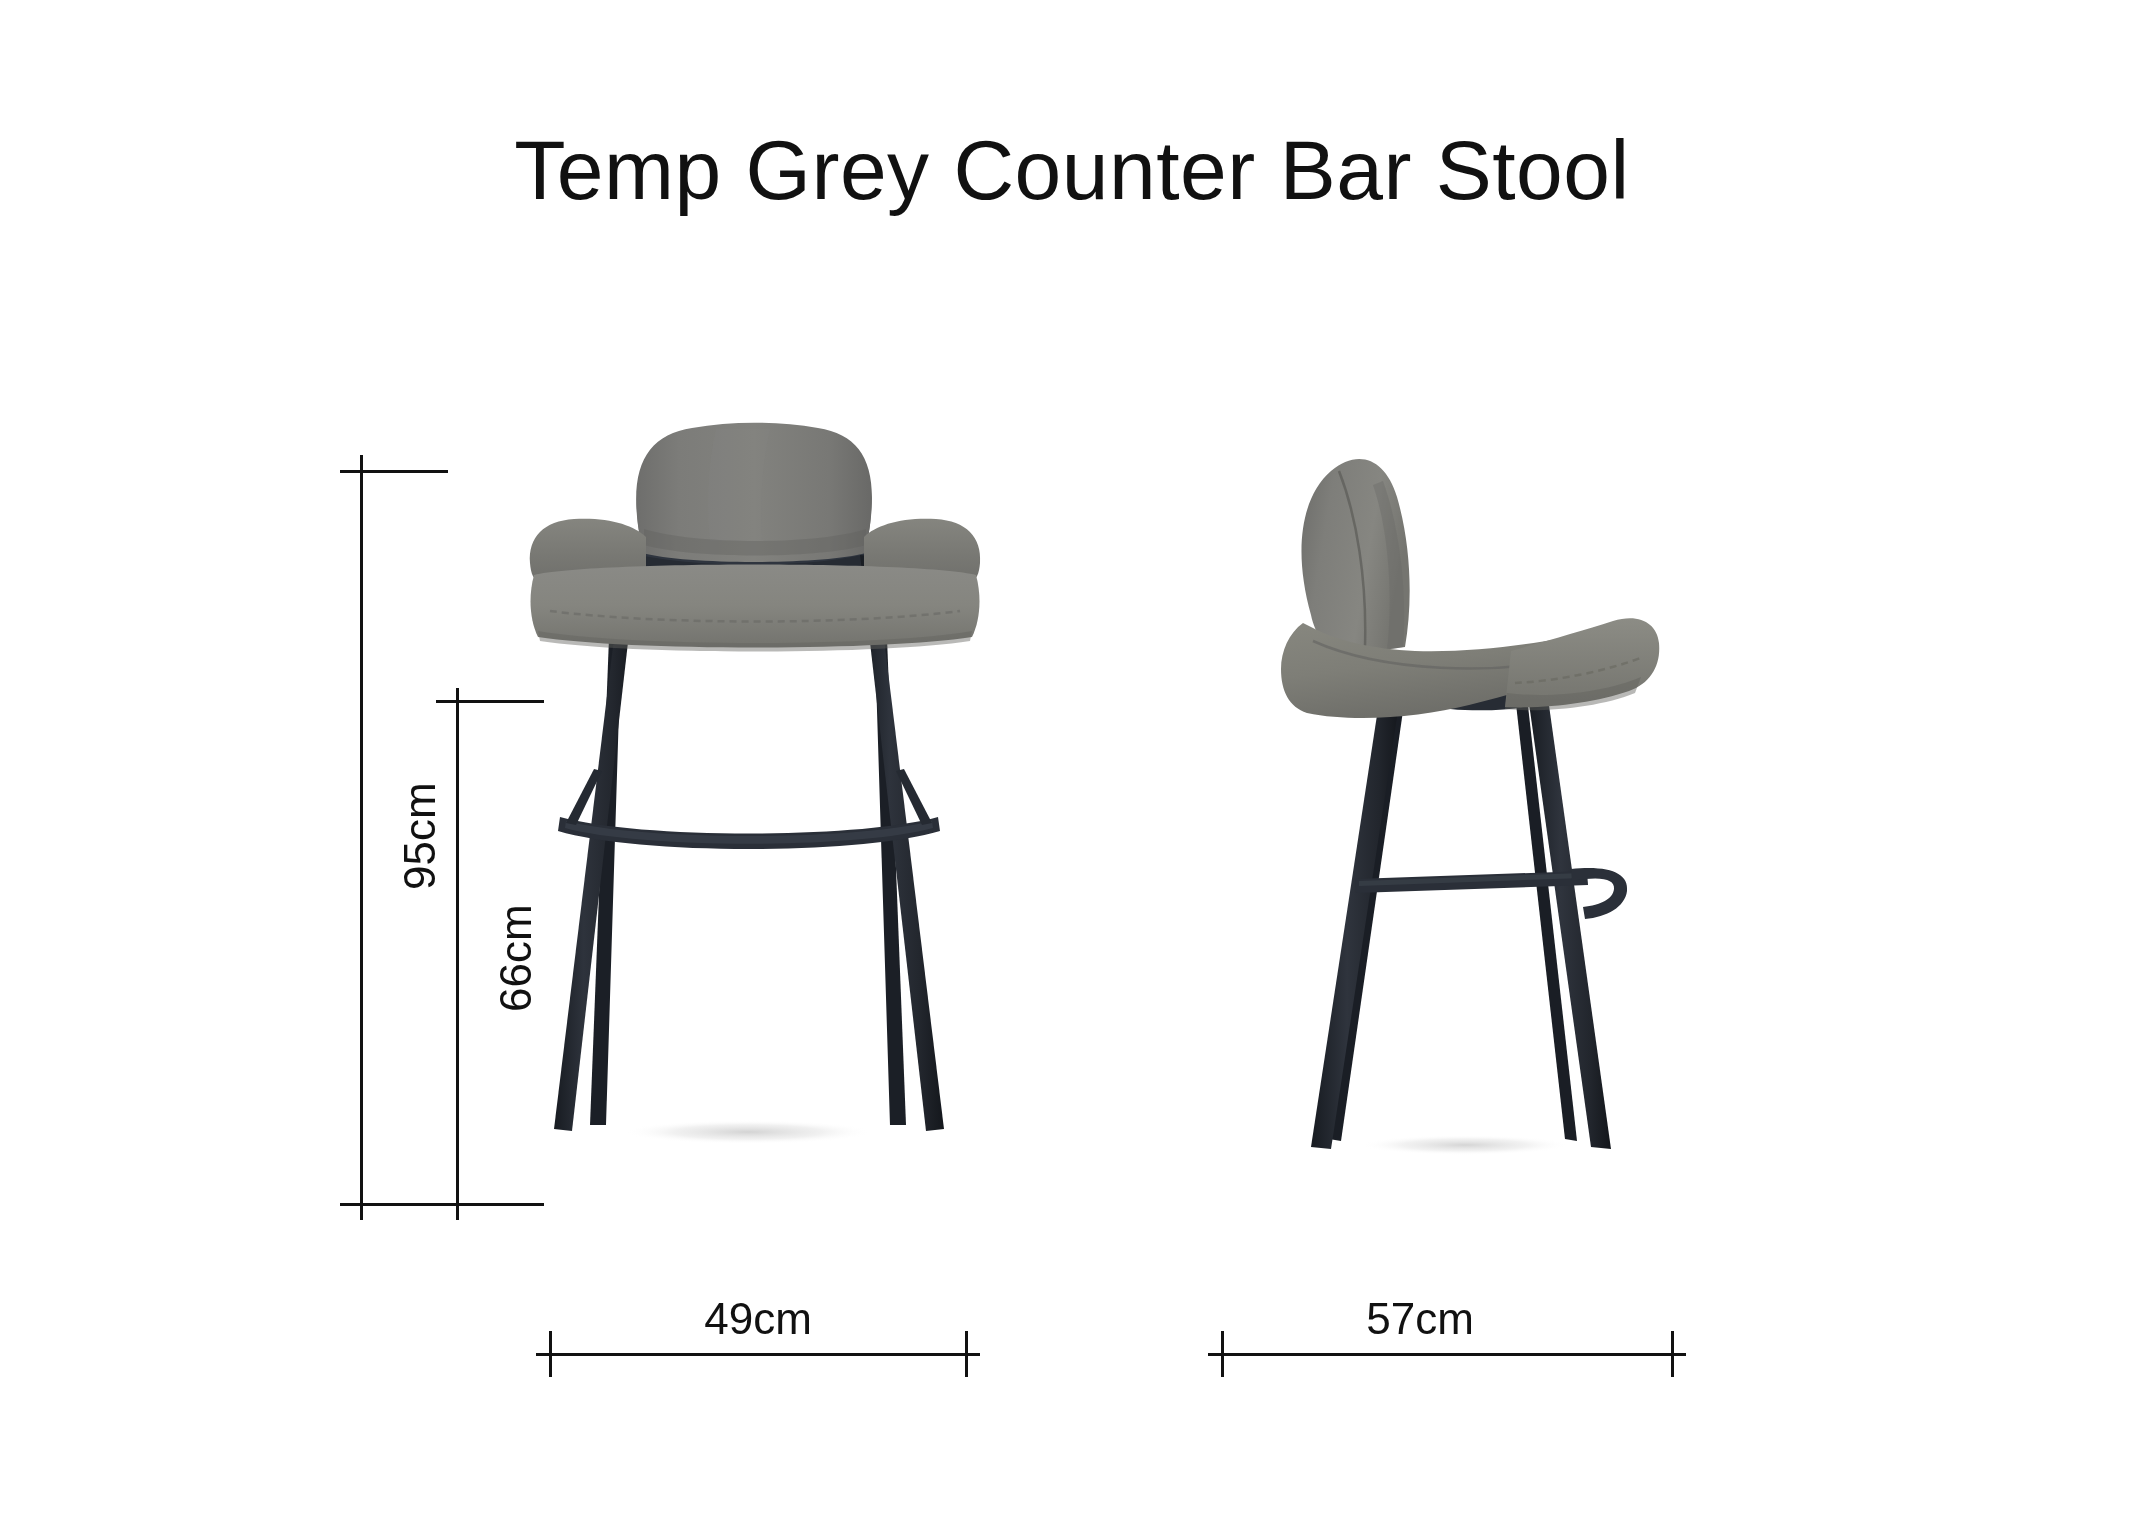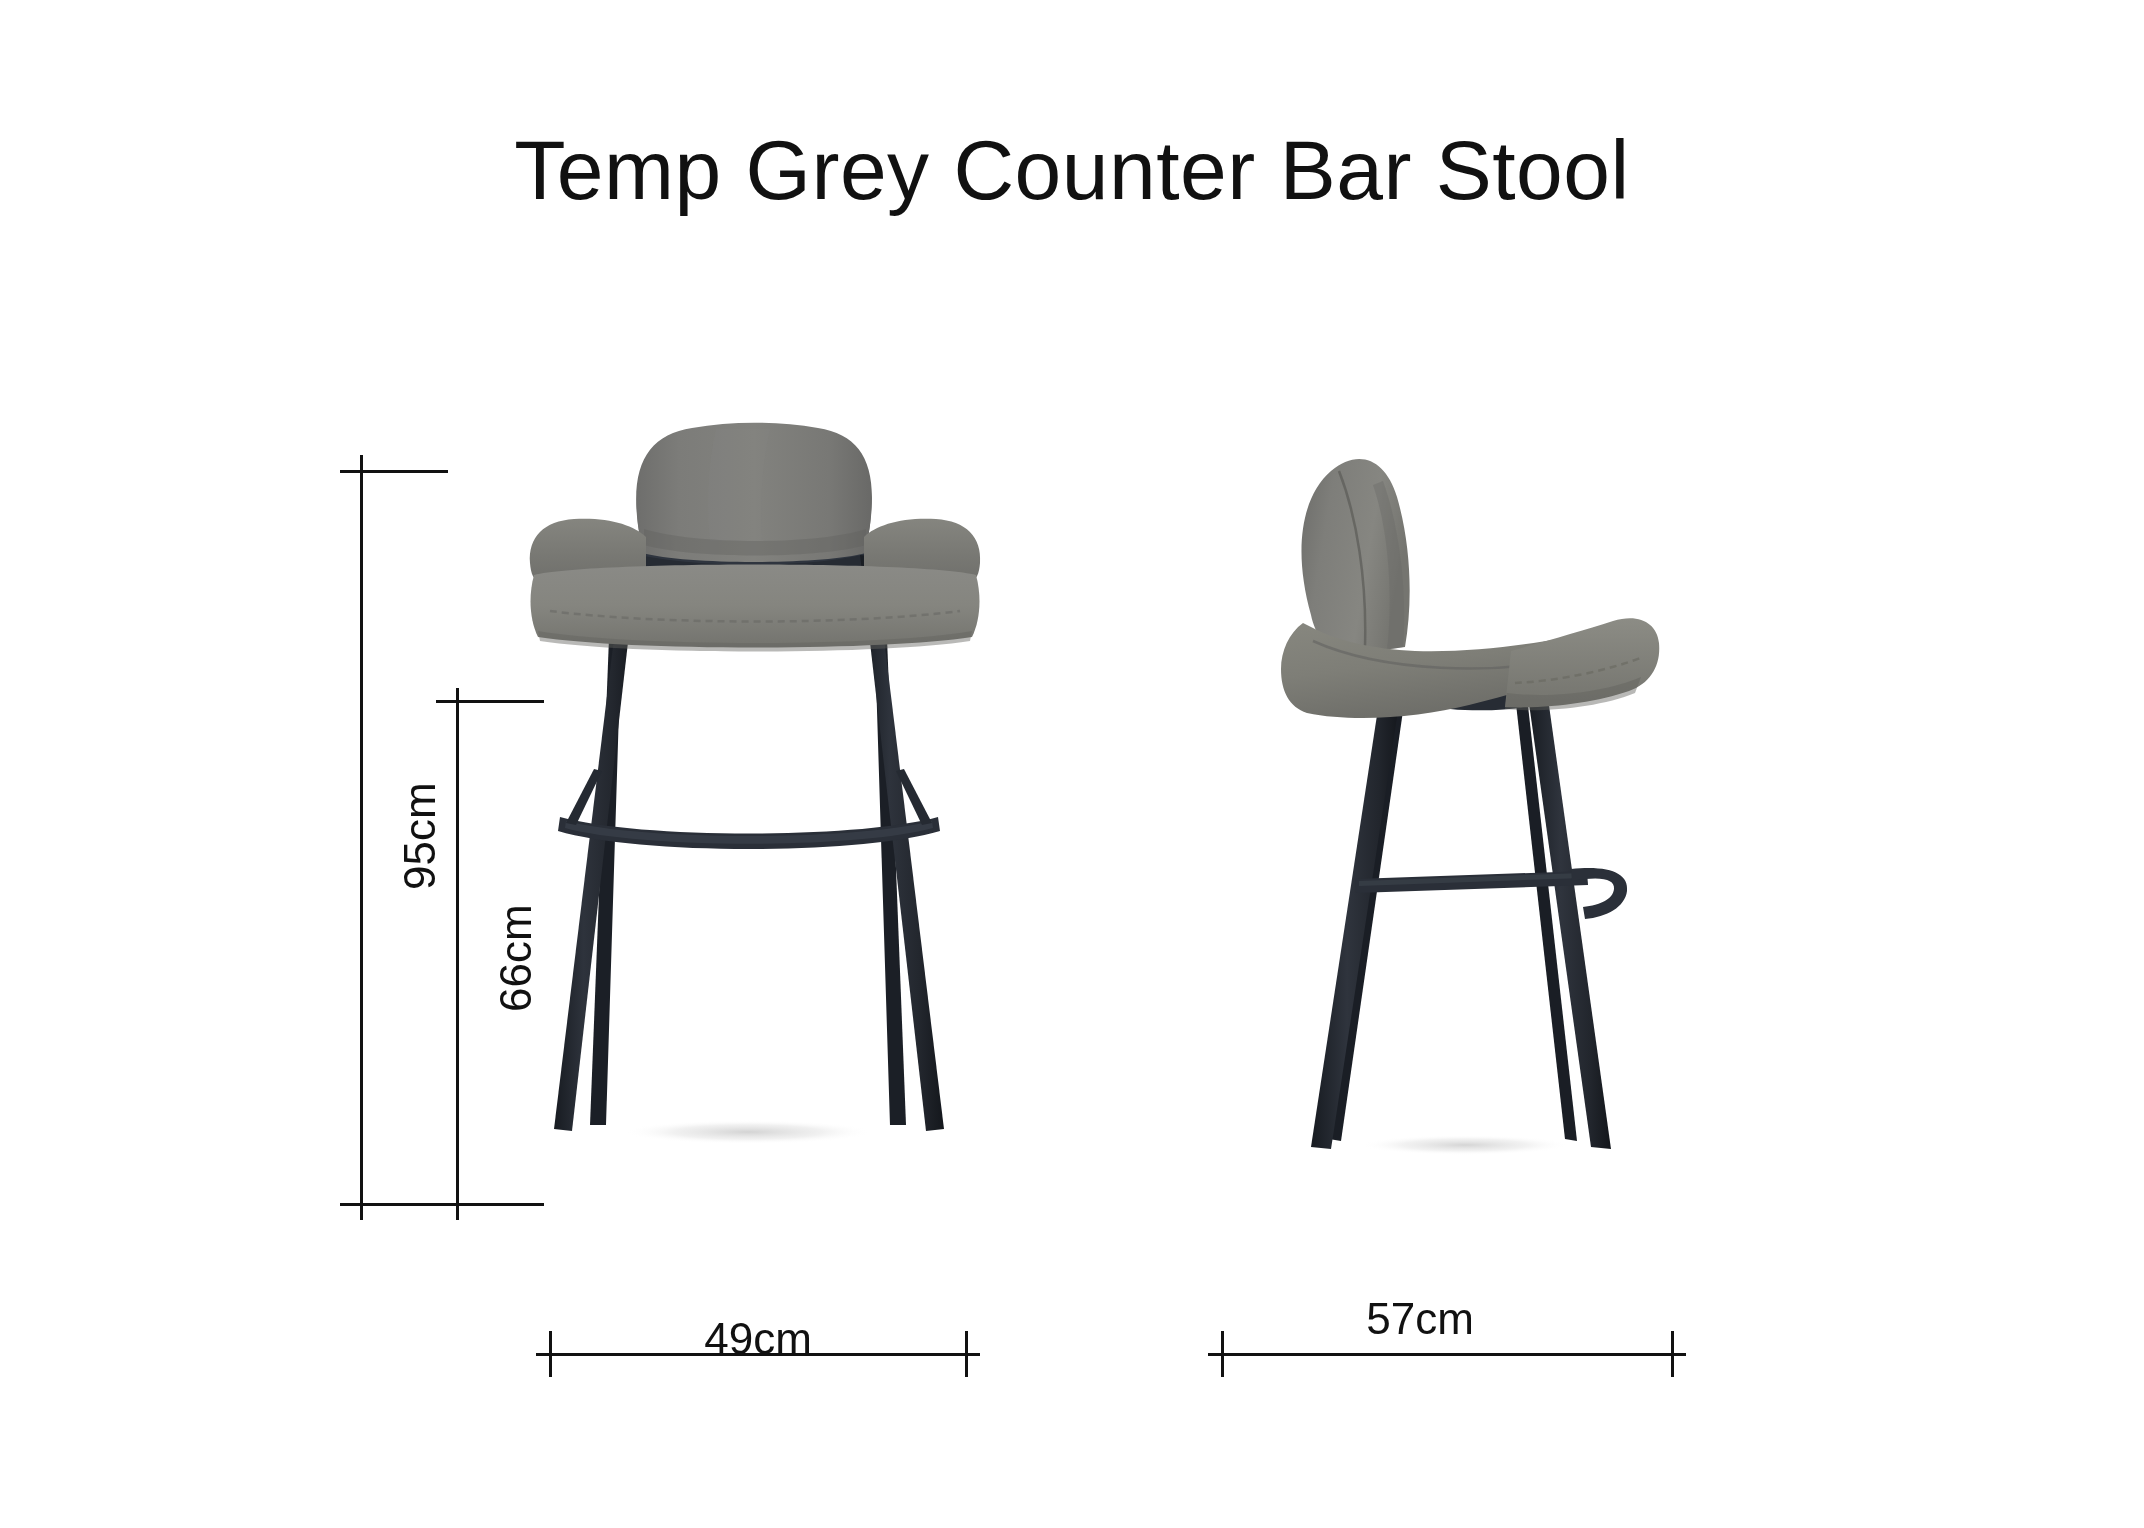--- a/index.html
+++ b/index.html
@@ -263,21 +263,21 @@
   <div class="dim-line-v" style="left:456px; top:688px; height:532px;"></div>
   <div class="tick-h" style="left:436px; top:700px; width:108px;"></div>
   <div class="tick-h" style="left:436px; top:1203px; width:108px;"></div>
   <div class="dim-label-v" style="left:494px; top:1012px;">66cm</div>
 </div>
 
 <div>
   <div class="dim-line-h" style="left:536px; top:1353px; width:444px;"></div>
   <div class="tick-v" style="left:549px; top:1331px; height:46px;"></div>
   <div class="tick-v" style="left:965px; top:1331px; height:46px;"></div>
-  <div class="dim-label-h" style="left:549px; top:1297px; width:418px;margin-top:20px;">49cm</div>
+  <div class="dim-label-h" style="left:549px; top:1297px; width:418px;">49cm</div>
 </div>
 
 <div>
   <div class="dim-line-h" style="left:1208px; top:1353px; width:478px;"></div>
   <div class="tick-v" style="left:1221px; top:1331px; height:46px;"></div>
   <div class="tick-v" style="left:1671px; top:1331px; height:46px;"></div>
   <div class="dim-label-h" style="left:1194px; top:1297px; width:452px;">57cm</div>
 </div>
 
 </body></html>

